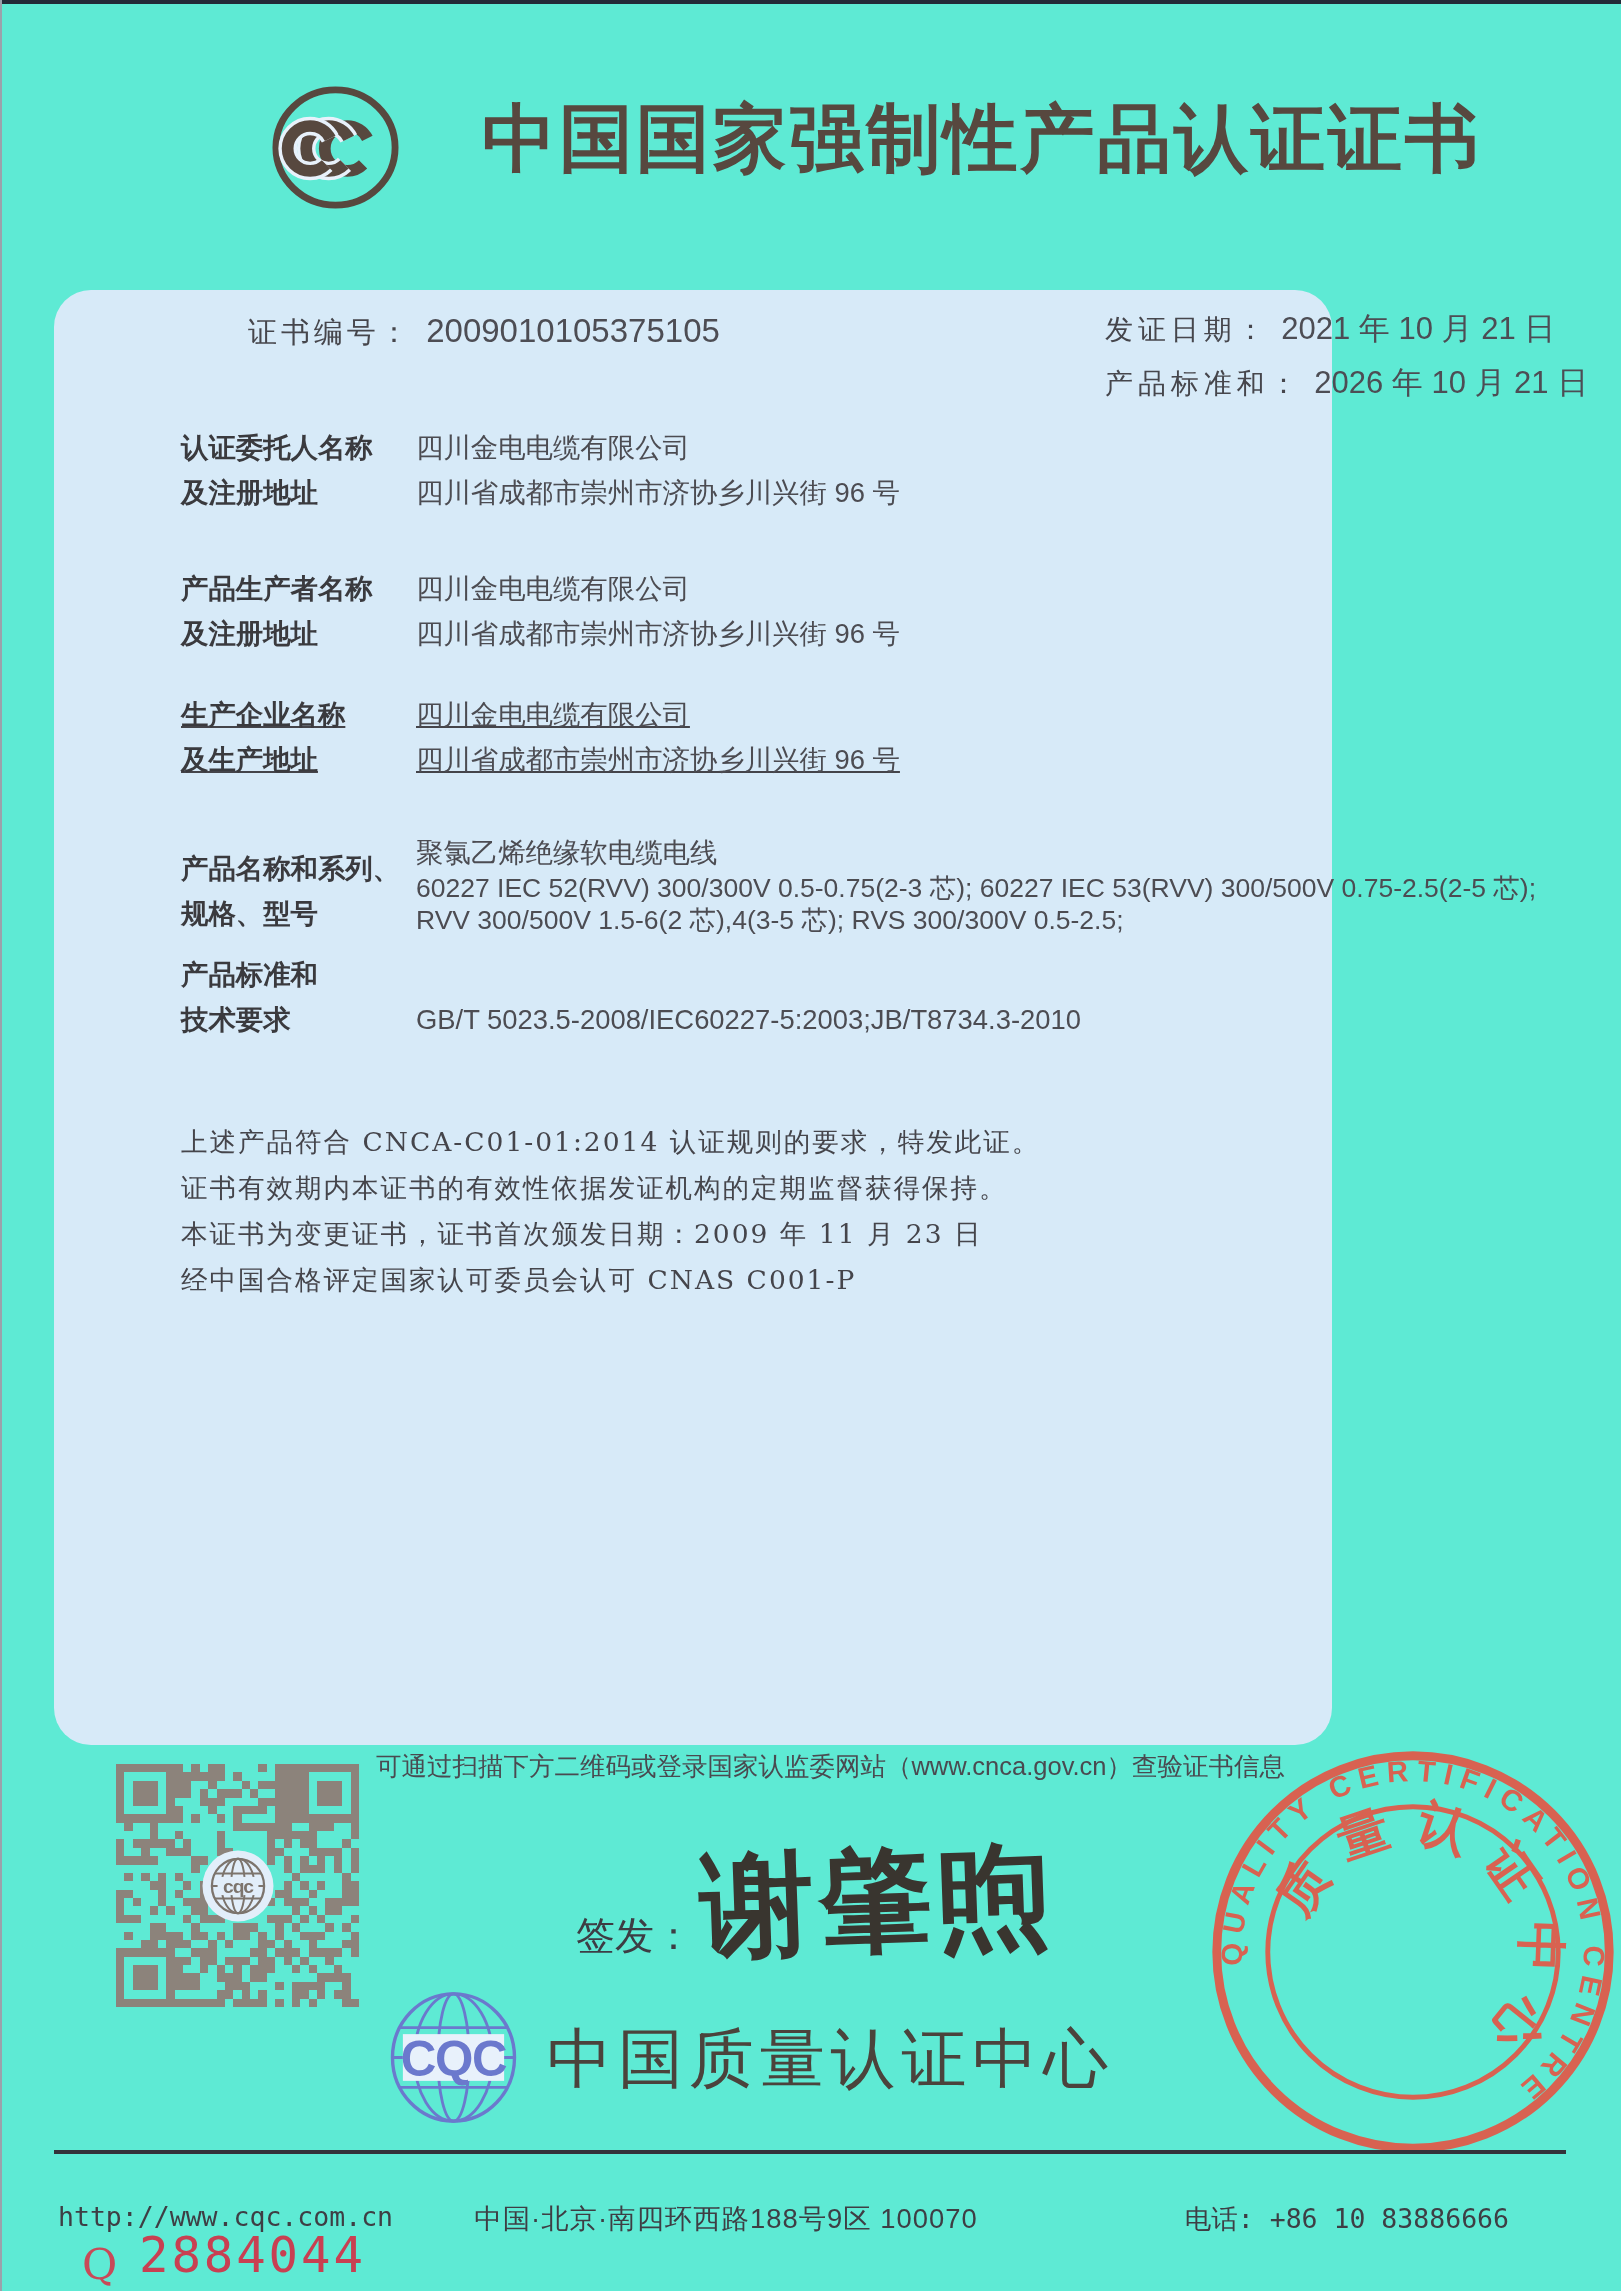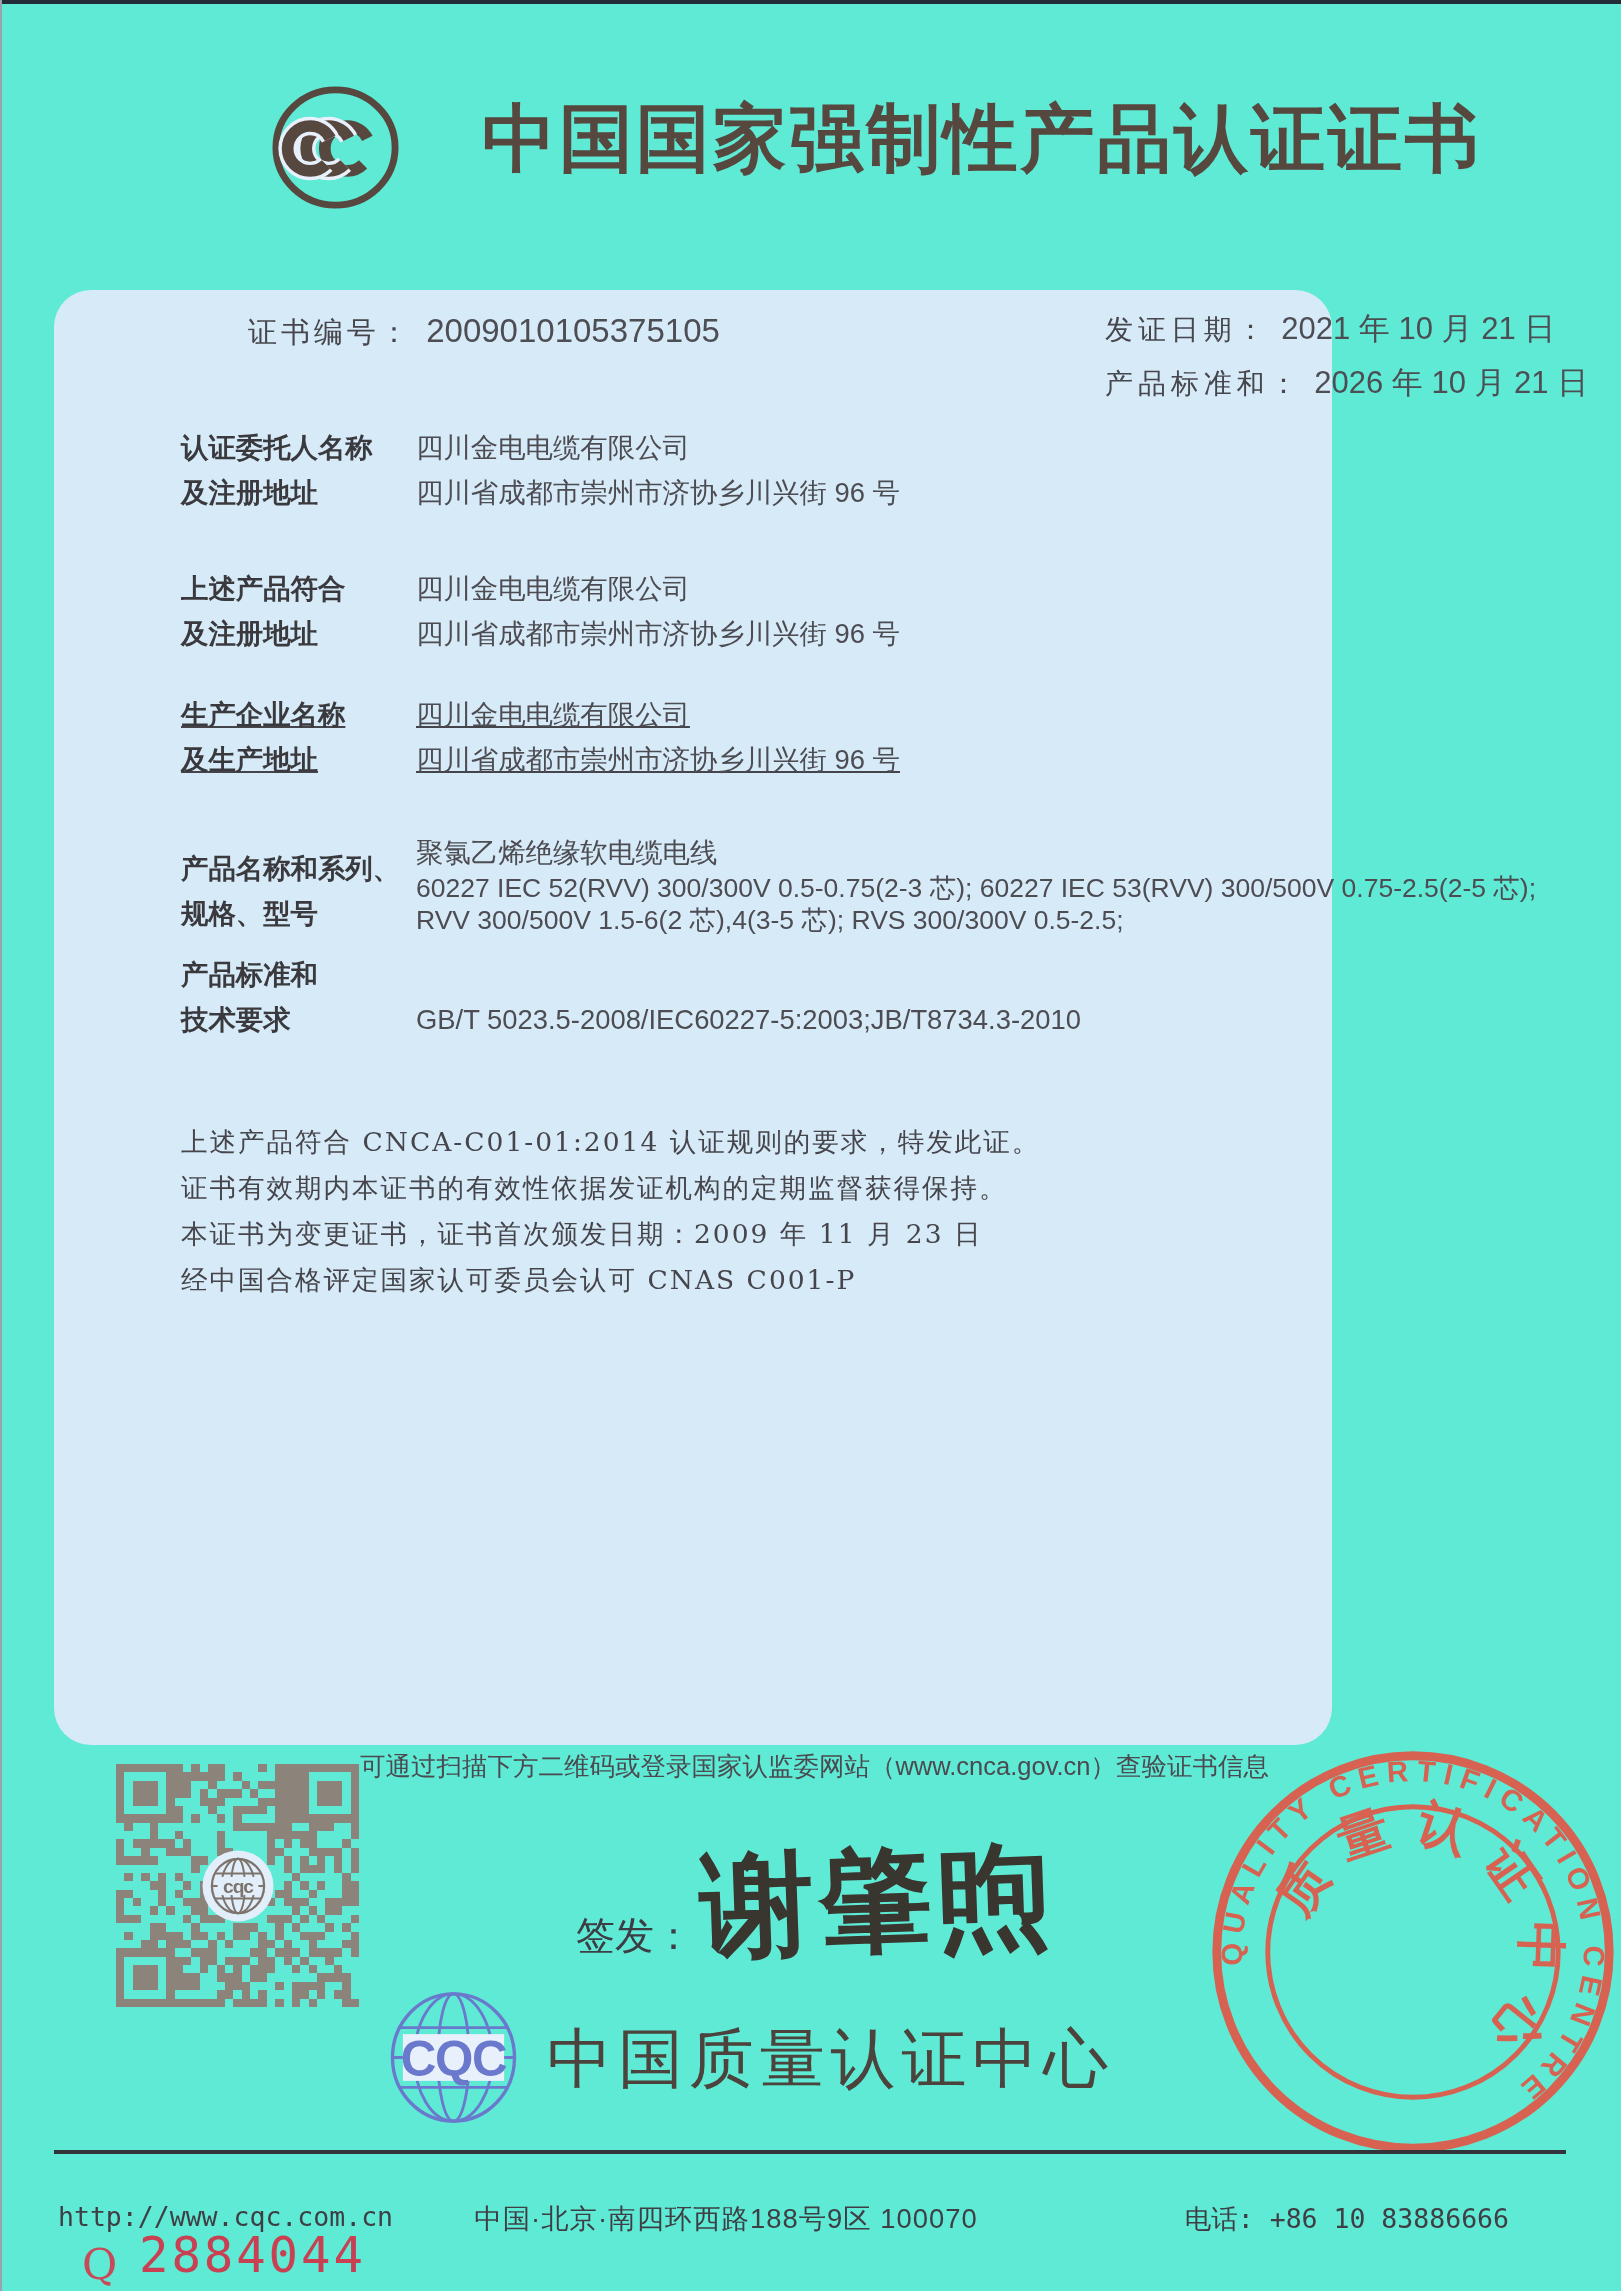--- a/index.html
+++ b/index.html
@@ -40,21 +40,21 @@
   .fr4 { top:543px; } .fr5 { top:662px; }
   .fr4 .f-values div { line-height:39px; }
   .fr4 .f-values .spec { font-size:26.5px; line-height:32px; }
 
   .statements { position:absolute; left:127px; top:829px; }
   .statements div {
     font-family:"DejaVu Serif", serif; font-size:26.5px; letter-spacing:2px;
     color:#45454b; line-height:46px; white-space:nowrap;
   }
 
-  .qr-note { position:absolute; left:0; top:1749px; width:1585px; padding-left:44px;
+  .qr-note { position:absolute; left:16px; top:1749px; width:1585px; padding-left:44px;
              box-sizing:border-box; text-align:center; font-size:25.5px; color:#4a4a50; }
 
   
   .qr { position:absolute; left:116px; top:1764px; width:243px; height:243px; }
   .qr-grid { position:absolute; inset:0; display:grid;
              grid-template-columns:repeat(29,1fr); grid-template-rows:repeat(29,1fr); }
   .qm { } .qm.on { background:#8c837b; }
   .qr-logo { position:absolute; left:50%; top:50%; transform:translate(-50%,-50%);
              width:71px; height:71px; background:#e2eefa; border-radius:50%;
              display:flex; align-items:center; justify-content:center; }
@@ -129,21 +129,21 @@
         <div>及注册地址</div>
       </div>
       <div class="f-values">
         <div>四川金电电缆有限公司</div>
         <div>四川省成都市崇州市济协乡川兴街 96 号</div>
       </div>
     </div>
 
     <div class="field-row fr2">
       <div class="f-labels">
-        <div>上述产品符合</div>
+        <div>产品生产者名称</div>
         <div>及注册地址</div>
       </div>
       <div class="f-values">
         <div>四川金电电缆有限公司</div>
         <div>四川省成都市崇州市济协乡川兴街 96 号</div>
       </div>
     </div>
 
     <div class="field-row fr3">
       <div class="f-labels">

